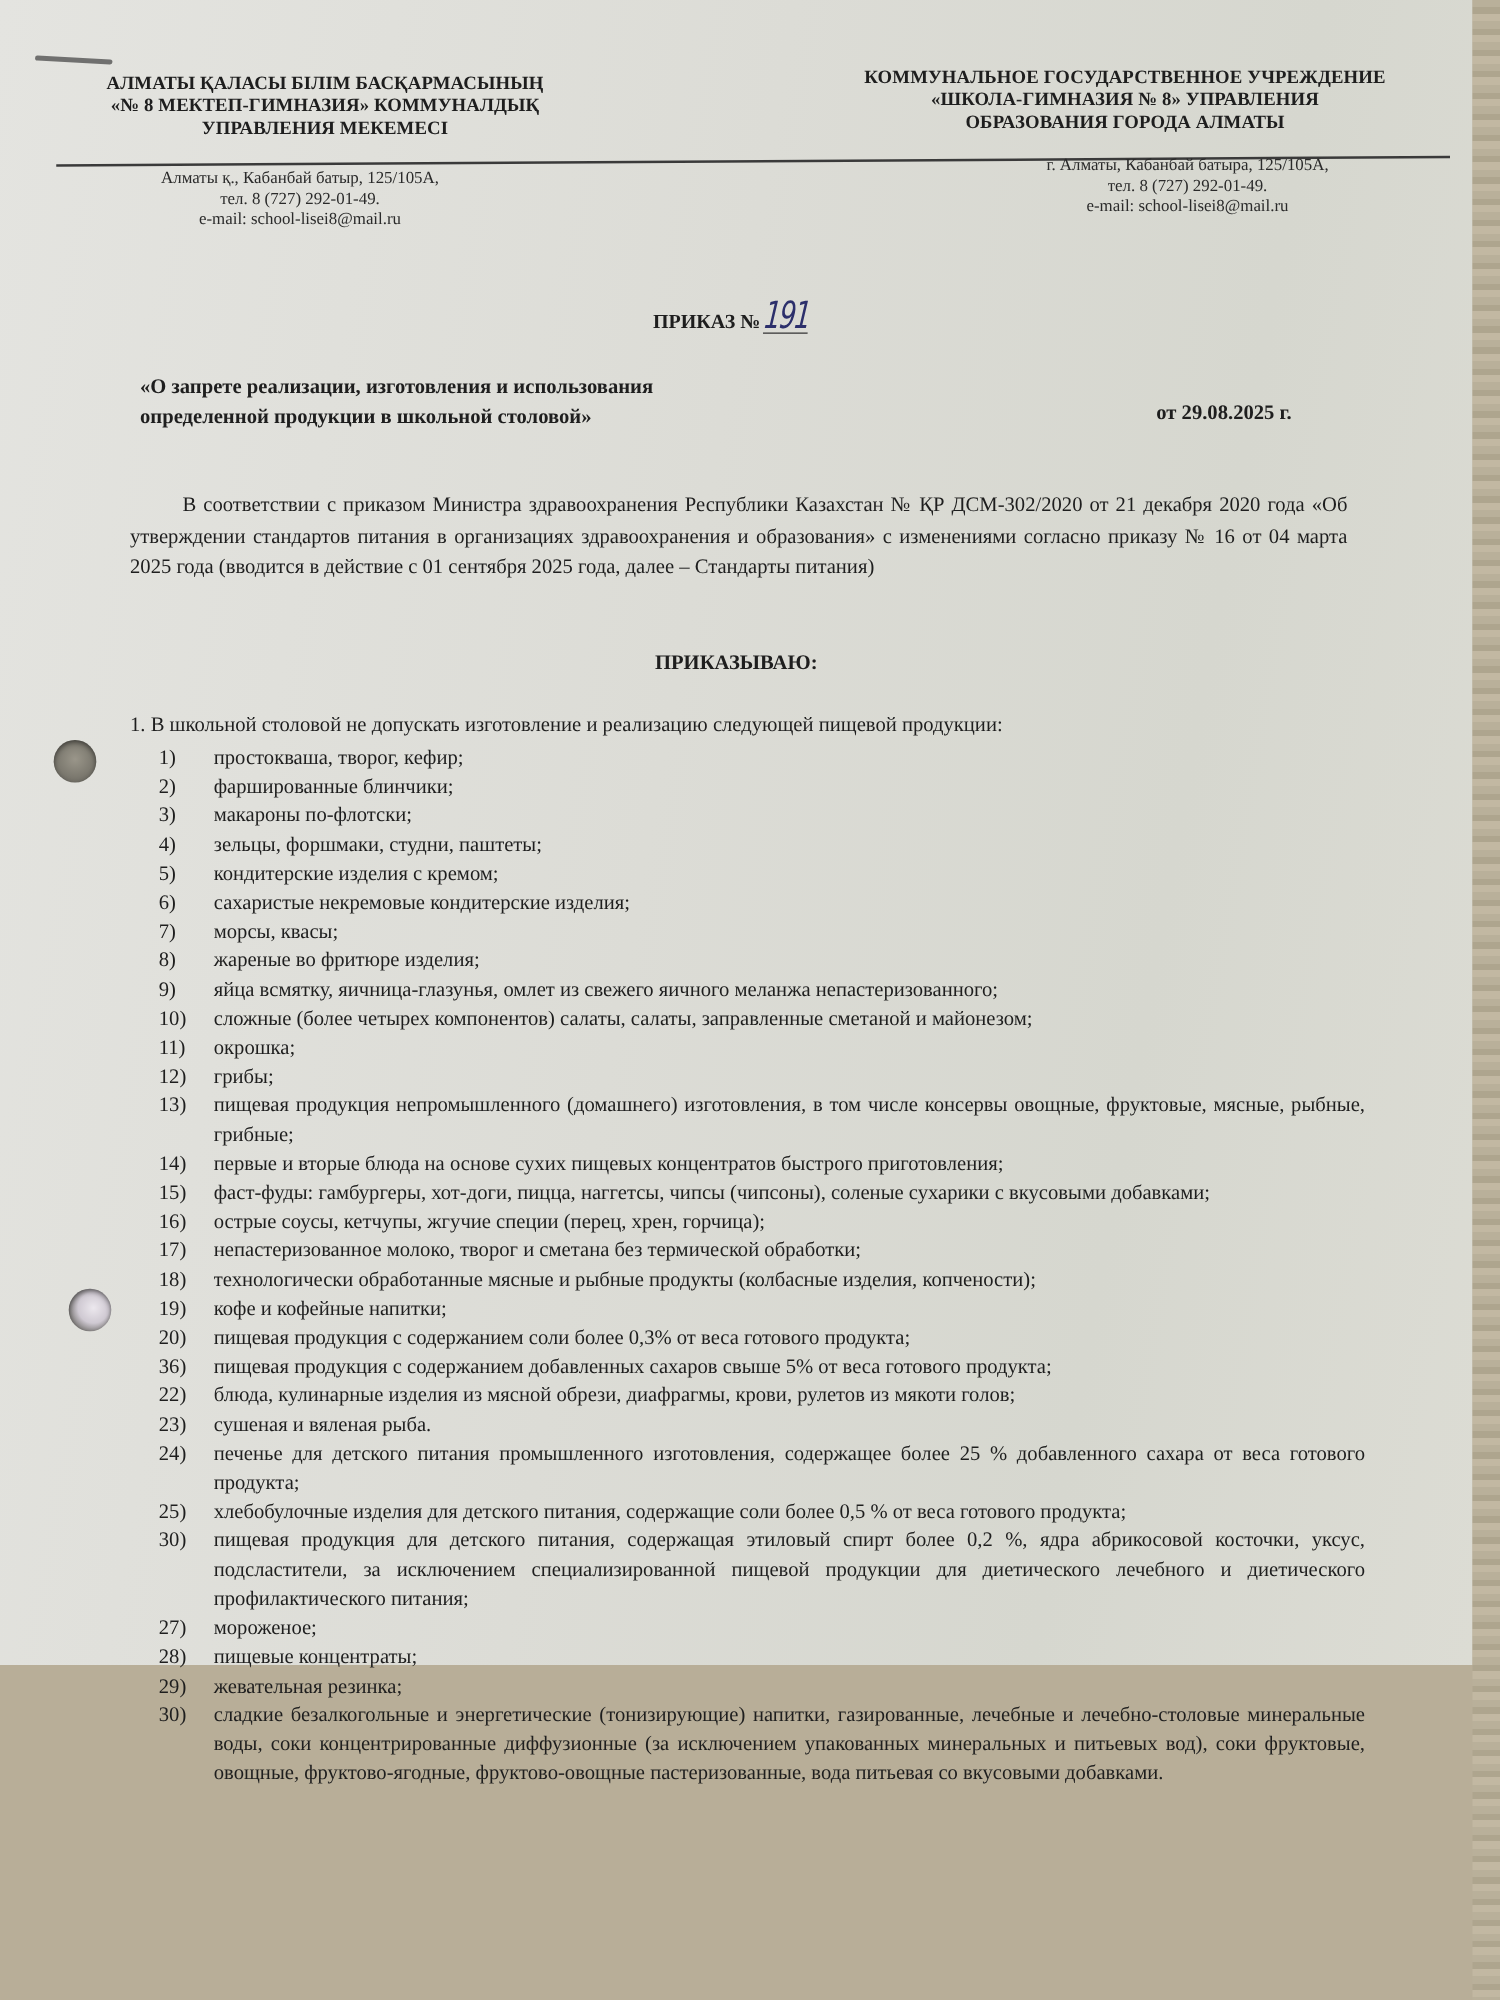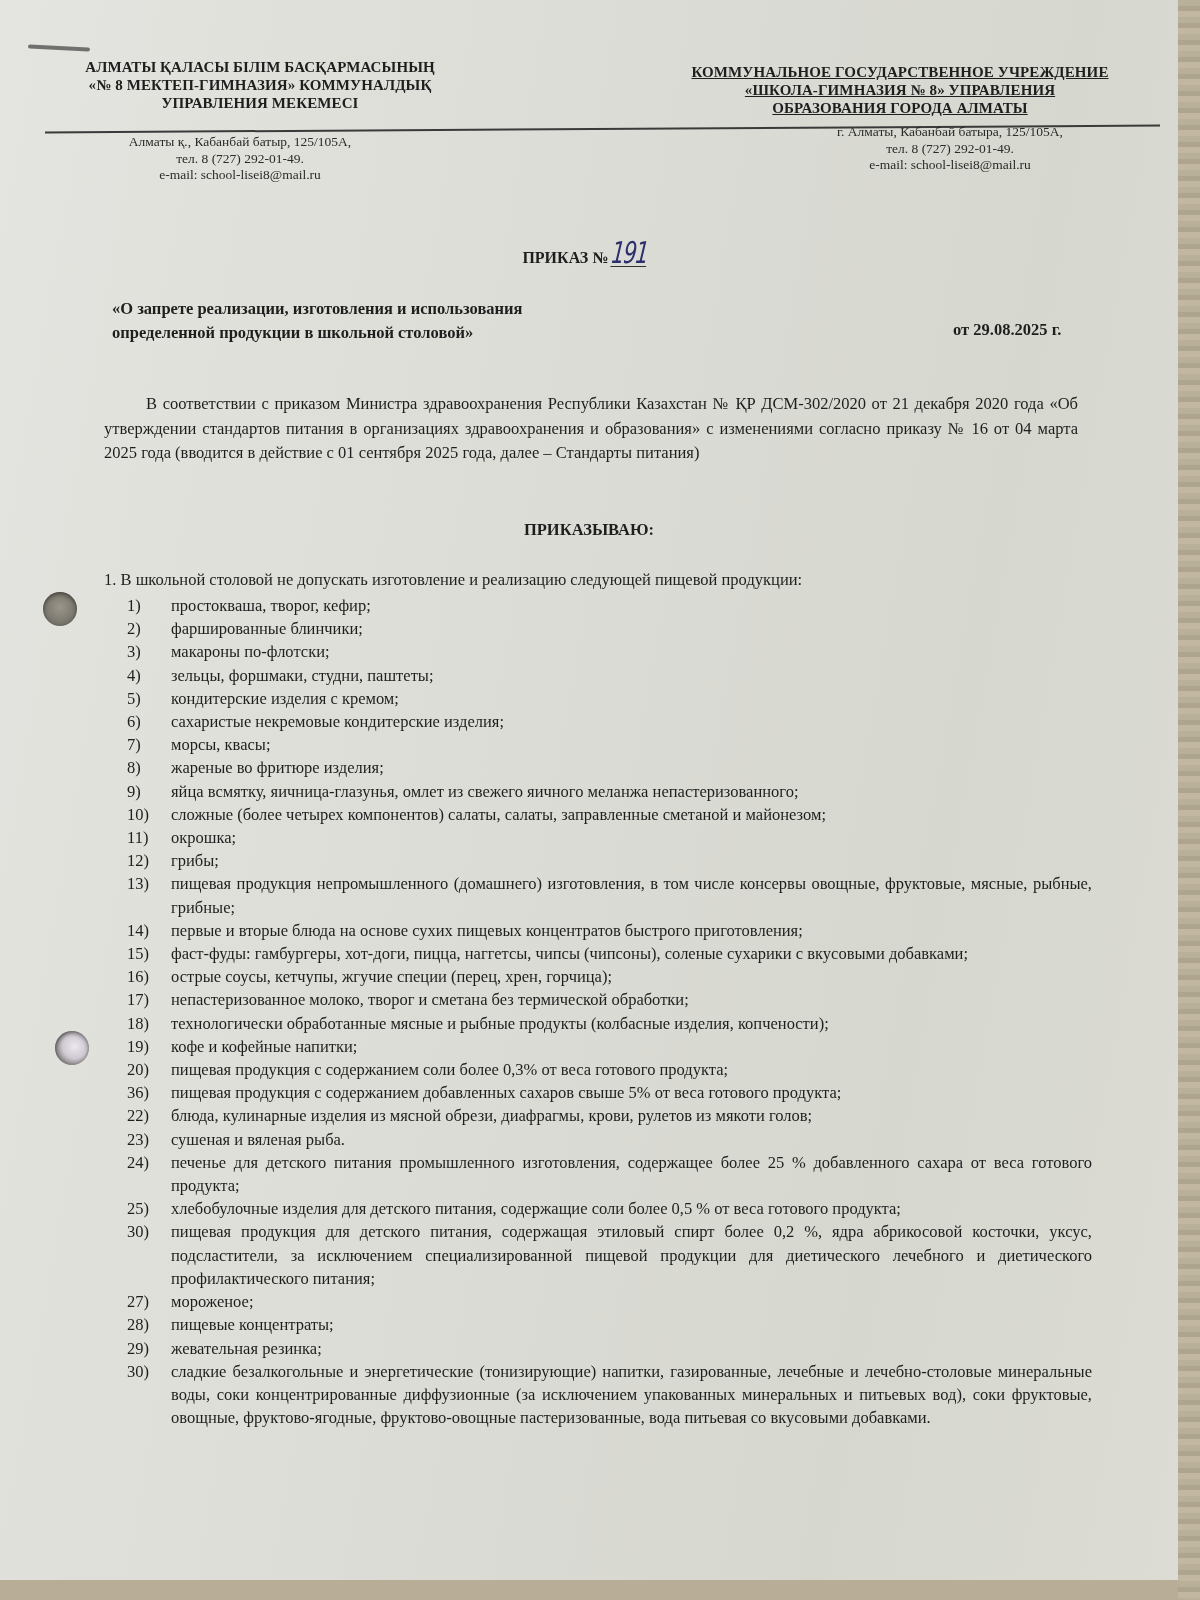--- a/index.html
+++ b/index.html
@@ -3,37 +3,37 @@
 <meta charset="utf-8">
 <style>
   html, body { margin: 0; padding: 0; }
   body {
     width: 1200px; height: 1600px; overflow: hidden; position: relative;
     background: #b8ae98;
     font-family: "Liberation Serif", "DejaVu Serif", serif;
     color: #1e1e1e;
   }
   .page {
-    position: absolute; left: 0; top: 0; width: 1178px; height: 1580px;
+    position: absolute; left: 0; top: 0; width: 1178px; height: 1332px;
     background: linear-gradient(100deg, #e4e4e0 0%, #dcdcd6 45%, #d6d7cf 75%, #dcdcd4 100%);
   }
   .desk {
     position: absolute; right: 0; top: 0; width: 22px; height: 1600px;
     background: repeating-linear-gradient(180deg, #b9b09a 0 6px, #aea58e 6px 11px, #c2b8a2 11px 17px);
   }
   .pen-mark {
     position: absolute; left: 28px; top: 46px; width: 62px; height: 4px;
     background: #4a4a4a; border-radius: 2px; transform: rotate(3deg); opacity: .75;
   }
   .hdr-block {
     position: absolute; text-align: center; font-weight: bold; font-size: 15px; line-height: 18px;
     letter-spacing: 0.1px;
   }
   .hdr-left { left: 60px; width: 400px; top: 58px; }
-  .hdr-right { left: 665px; width: 470px; top: 63px; text-decoration: underline; }
+  .hdr-right { left: 665px; width: 470px; top: 53px; }
   .rule {
     position: absolute; left: 45px; width: 1115px; top: 128px; height: 2px; background: #3a3a3a;
     transform: rotate(-0.35deg);
   }
   .addr {
     position: absolute; text-align: center; font-size: 13.5px; line-height: 16.5px; color: #2a2a2a;
   }
   .addr-left { left: 80px; width: 320px; top: 134px; }
   .addr-right { left: 790px; width: 320px; top: 124px; }
 
@@ -44,21 +44,21 @@
   .order-title .num {
     font-family: "DejaVu Sans", sans-serif; font-weight: normal; font-style: italic;
     color: #2c2f6b; font-size: 30px; display: inline-block; transform: scaleX(0.7) skewX(-8deg);
     border-bottom: 1.5px solid #333; line-height: 26px; margin-left: -4px; letter-spacing: -2px;
   }
   .subject {
     position: absolute; left: 112px; top: 297px; width: 600px;
     font-weight: bold; font-size: 16.5px; line-height: 24px;
   }
   .date {
-    position: absolute; left: 953px; top: 320px; font-weight: bold; font-size: 16.5px;
+    position: absolute; left: 925px; top: 320px; font-weight: bold; font-size: 16.5px;
   }
   .preamble {
     position: absolute; left: 104px; width: 974px; top: 392px;
     font-size: 16.5px; line-height: 24.5px; text-align: justify; text-indent: 42px;
   }
   .ordering {
     position: absolute; left: 0; width: 1178px; top: 520px; text-align: center;
     font-weight: bold; font-size: 16.5px;
   }
   .point {

